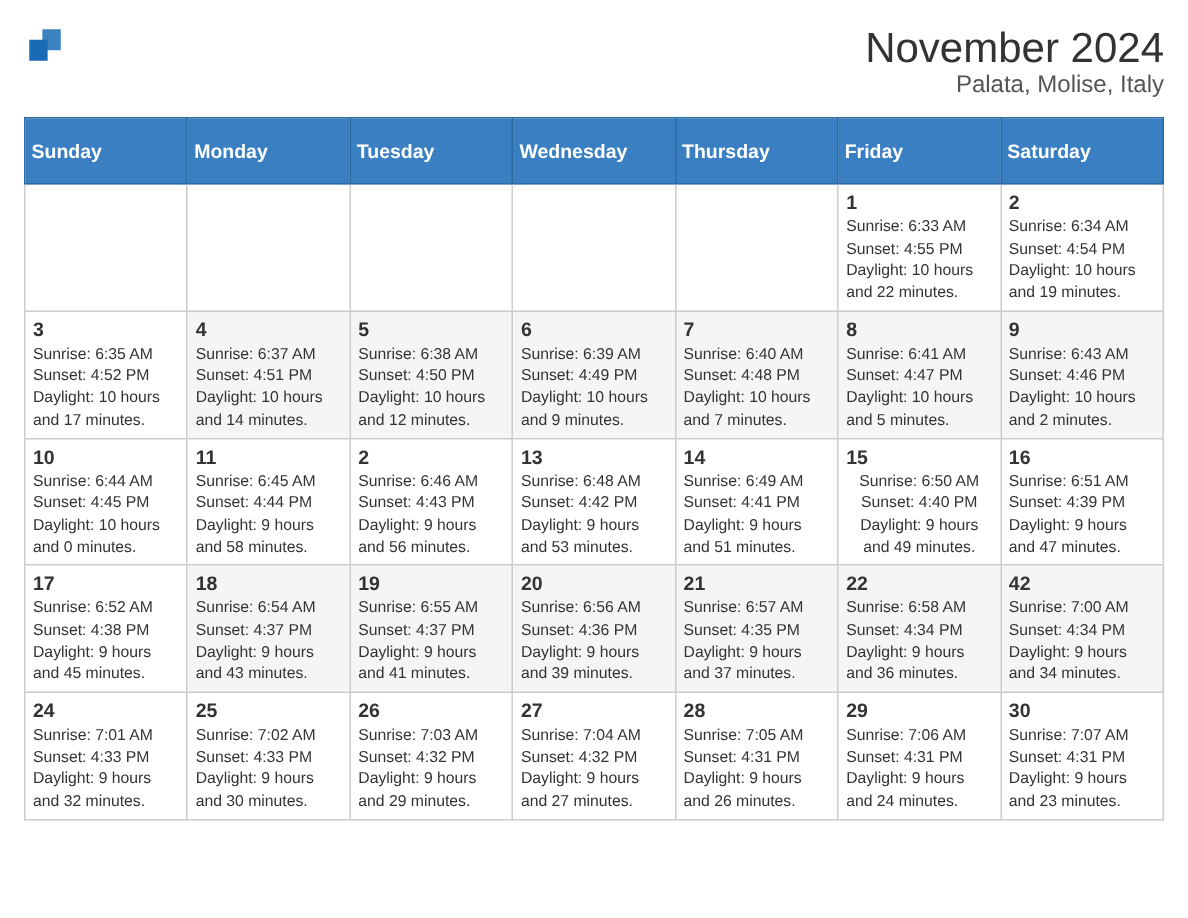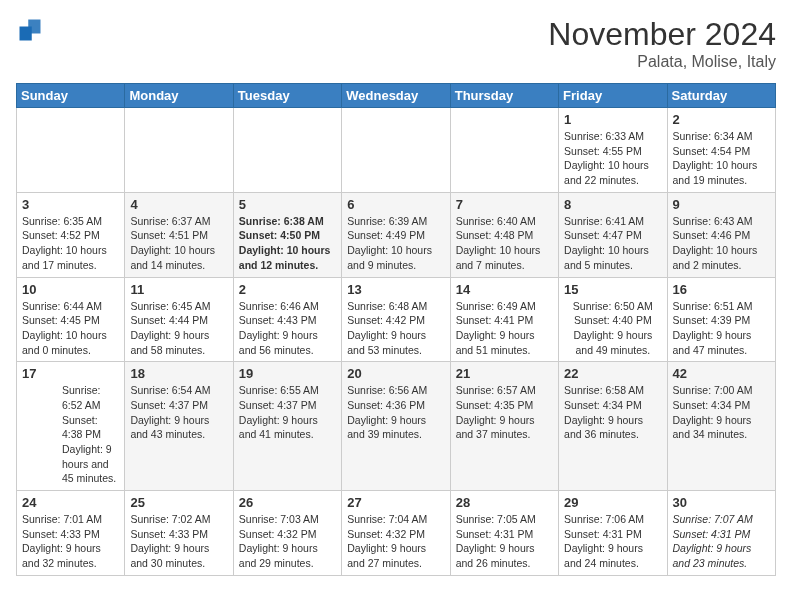--- a/index.html
+++ b/index.html
@@ -29,39 +29,39 @@
     .logo-general { color: #333; }
     .logo-blue { color: #1a6bb5; }
     .logo-icon {
       width: 28px;
       height: 28px;
     }
     .title-block {
       text-align: right;
     }
     .month-title {
-      font-size: 32px;
+      font-size: 28px;
       font-weight: normal;
       color: #333;
     }
     .location-title {
       font-size: 16px;
       color: #555;
     }
     .calendar {
       width: 100%;
       border-collapse: collapse;
       border: 1px solid #ccc;
     }
     .calendar th {
       background-color: #3a7fc1;
       color: #fff;
       font-size: 13px;
       font-weight: bold;
-      padding: 4px 4px;
+      padding: 14px 4px;
       text-align: left;
       border: 1px solid #2a6aa0;
     }
     .calendar td {
       vertical-align: top;
       padding: 4px 5px;
       border: 1px solid #ccc;
       width: 108px;
       min-height: 80px;
       font-size: 11px;
@@ -145,21 +145,21 @@
 Daylight: 10 hours and 17 minutes.</div>
         </td>
         <td>
           <span class="day-number">4</span>
           <div class="day-info" style="white-space: pre-line;">Sunrise: 6:37 AM
 Sunset: 4:51 PM
 Daylight: 10 hours and 14 minutes.</div>
         </td>
         <td>
           <span class="day-number">5</span>
-          <div class="day-info" style="white-space: pre-line; font-weight: bold;">Sunrise: 6:38 AM
+          <div class="day-info" style="white-space: pre-line;">Sunrise: 6:38 AM
 Sunset: 4:50 PM
 Daylight: 10 hours and 12 minutes.</div>
         </td>
         <td>
           <span class="day-number">6</span>
           <div class="day-info" style="white-space: pre-line;">Sunrise: 6:39 AM
 Sunset: 4:49 PM
 Daylight: 10 hours and 9 minutes.</div>
         </td>
         <td>
@@ -221,21 +221,21 @@
         <td>
           <span class="day-number">16</span>
           <div class="day-info" style="white-space: pre-line;">Sunrise: 6:51 AM
 Sunset: 4:39 PM
 Daylight: 9 hours and 47 minutes.</div>
         </td>
       </tr>
       <tr>
         <td>
           <span class="day-number">17</span>
-          <div class="day-info" style="white-space: pre-line; margin-left: 40px;">Sunrise: 6:52 AM
+          <div class="day-info" style="white-space: pre-line;">Sunrise: 6:52 AM
 Sunset: 4:38 PM
 Daylight: 9 hours and 45 minutes.</div>
         </td>
         <td>
           <span class="day-number">18</span>
           <div class="day-info" style="white-space: pre-line;">Sunrise: 6:54 AM
 Sunset: 4:37 PM
 Daylight: 9 hours and 43 minutes.</div>
         </td>
         <td>
@@ -301,19 +301,19 @@
 Daylight: 9 hours and 26 minutes.</div>
         </td>
         <td>
           <span class="day-number">29</span>
           <div class="day-info" style="white-space: pre-line;">Sunrise: 7:06 AM
 Sunset: 4:31 PM
 Daylight: 9 hours and 24 minutes.</div>
         </td>
         <td>
           <span class="day-number">30</span>
-          <div class="day-info" style="white-space: pre-line; font-style: italic;">Sunrise: 7:07 AM
+          <div class="day-info" style="white-space: pre-line;">Sunrise: 7:07 AM
 Sunset: 4:31 PM
 Daylight: 9 hours and 23 minutes.</div>
         </td>
       </tr>
     </tbody>
 </table>
 
 </body></html>

